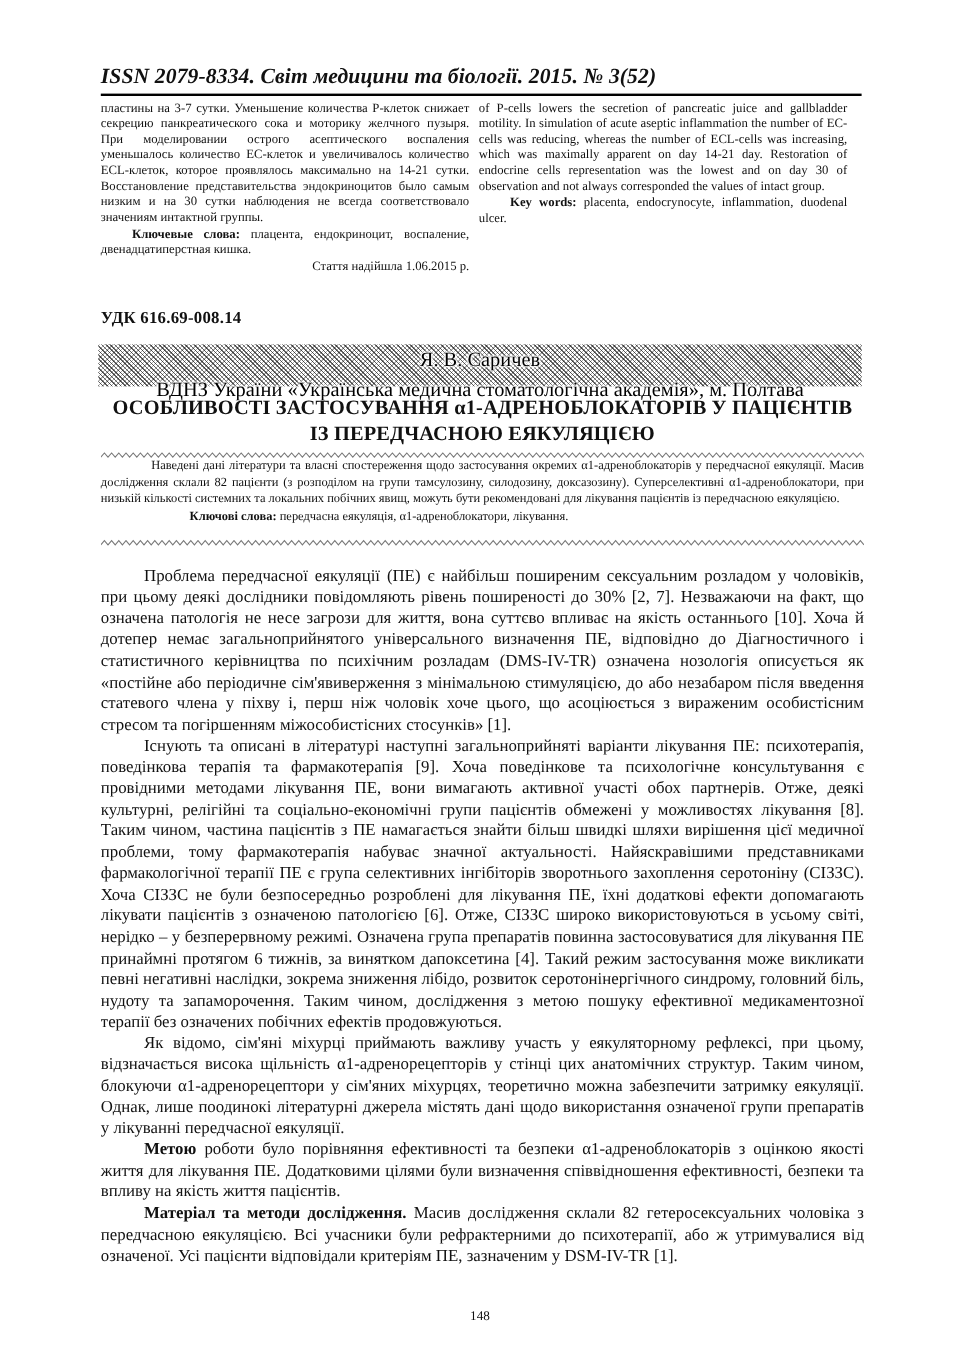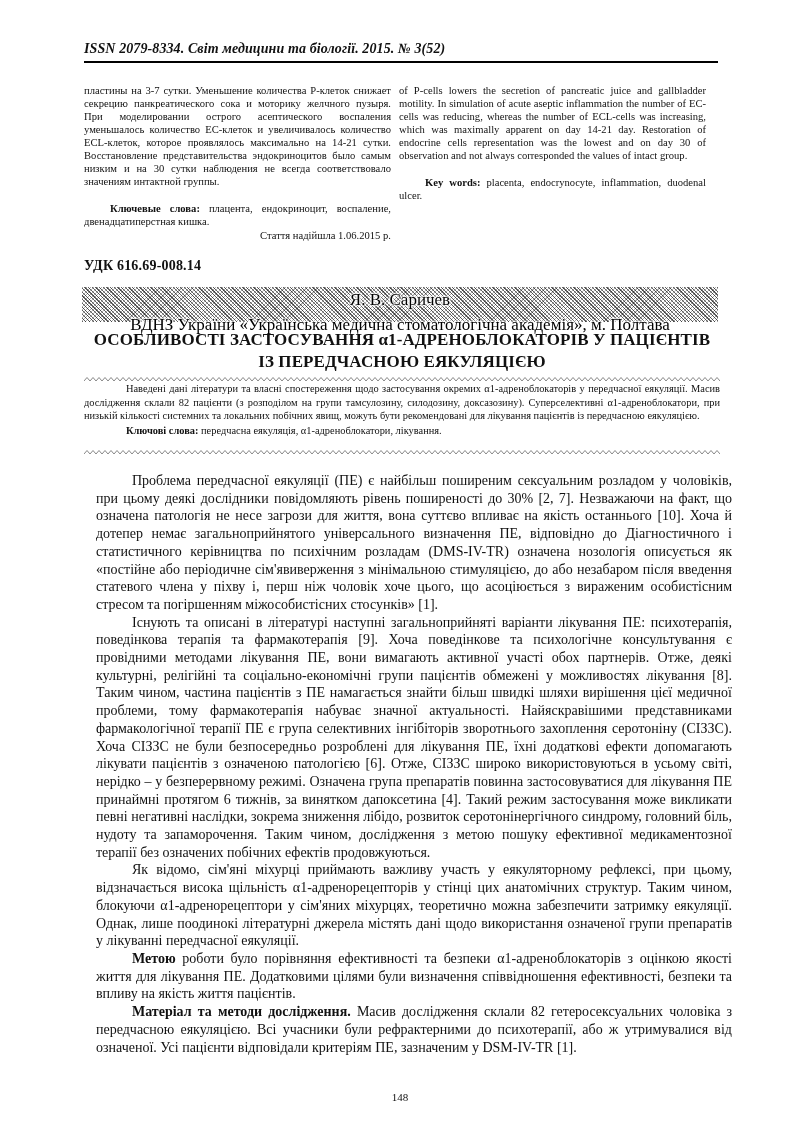--- a/index.html
+++ b/index.html
@@ -29,24 +29,25 @@
   
   .runhead {
     position: absolute;
     left: 84px;
     top: 40px;
     width: 634px;
   }
   .runhead .rh-text {
     font-style: italic;
     font-weight: bold;
-    font-size: 14px;
+    font-size: 18px;
     letter-spacing: 0.1px;
     line-height: 1.25;
     white-space: nowrap;
+    margin-top: 12px;
   }
   .runhead .rh-rule {
     margin-top: 3px;
     border-bottom: 2px solid #000;
     width: 634px;
   }
 
   
   .twocol {
     position: absolute;
@@ -61,21 +62,21 @@
   .twocol .col {
     width: 307px;
   }
   .twocol p {
     margin: 0;
     text-align: justify;
     text-indent: 0;
   }
   .twocol p.kw {
     text-indent: 26px;
-    margin-top: 14px;
+    margin-top: 1px;
   }
   .twocol p.right {
     text-align: right;
     margin-top: 1px;
   }
   .twocol b { font-weight: bold; }
 
   
   .udc {
     position: absolute;
@@ -149,26 +150,26 @@
   }
   .abstract p {
     margin: 0;
     text-align: justify;
     text-indent: 42px;
   }
   .abstract p.kwline {
     text-indent: 42px;
     margin-top: 1px;
   }
-  .abstract b { font-weight: bold; }
+  .abstract b { font-weight: bold; margin-left: 32px; }
 
   
   .body {
     position: absolute;
-    left: 96px;
+    left: 84px;
     top: 472px;
     width: 636px;
     font-size: 14.0px;
     line-height: 1.265;
   }
   .body p {
     margin: 0 0 0 0;
     text-align: justify;
     text-indent: 36px;
     hyphens: none;

